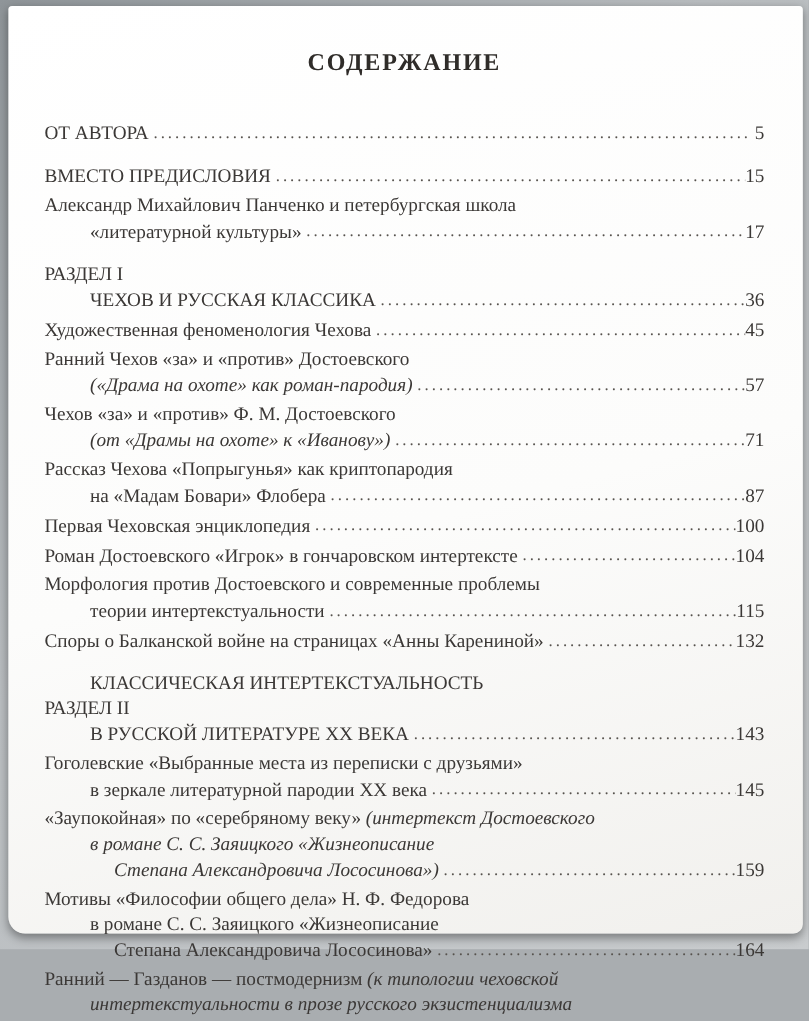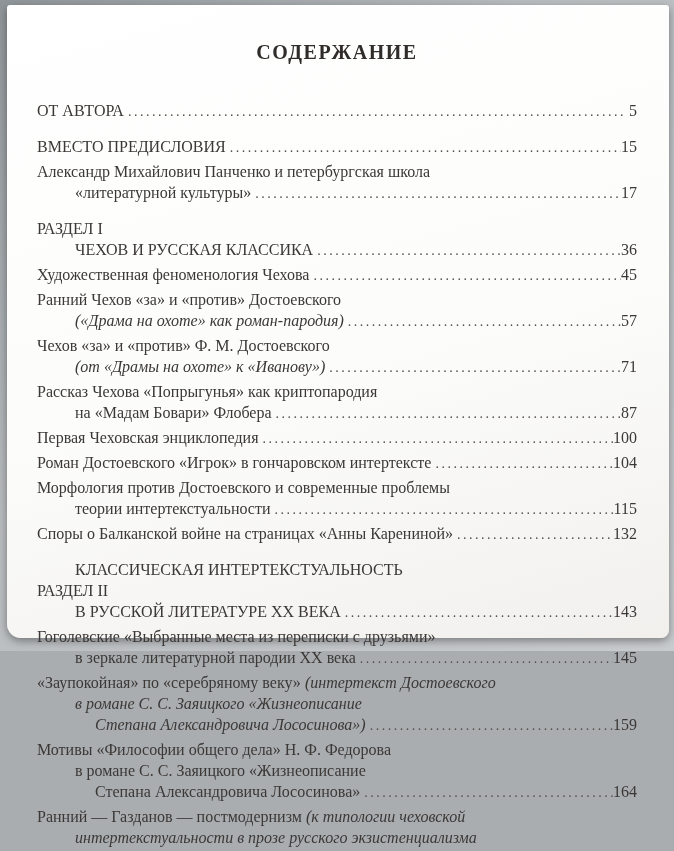--- a/index.html
+++ b/index.html
@@ -4,21 +4,21 @@
 <style>
   * { margin: 0; padding: 0; box-sizing: border-box; }
   html, body { width: 674px; height: 851px; }
   body {
     font-family: "Liberation Serif", "DejaVu Serif", serif;
     background: #a9adb0;
     overflow: hidden;
   }
   .photo {
     position: relative;
-    width: 674px; height: 651px;
+    width: 674px; height: 791px;
     background: linear-gradient(135deg, #8f9599 0%, #b9bdc0 40%, #c9ccce 100%);
   }
   .page {
     position: absolute;
     left: 7px; top: 5px; right: 5px; bottom: 13px;
     background: linear-gradient(165deg, #ffffff 0%, #fcfcfb 55%, #f1f0ed 100%);
     border-radius: 3px 3px 8px 14px;
     box-shadow: 0 3px 8px rgba(0,0,0,0.38);
     padding: 26px 32px 0 30px;
     color: #3b3836;
@@ -33,21 +33,21 @@
   }
   .toc {
     margin-top: 36px;
     font-size: 16px;
   }
   .entry { margin-top: 3px; }
   .entry.gap { margin-top: 14px; }
   .entry:first-child { margin-top: 0; }
   .line {
     display: flex;
-    align-items: flex-start;
+    align-items: center;
     line-height: 21px;
     white-space: nowrap;
   }
   .indent-0 { padding-left: 0; }
   .indent-1 { padding-left: 38px; }
   .indent-2 { padding-left: 58px; }
   .text { flex: 0 0 auto; }
   .i { font-style: italic; }
   .leader {
     flex: 1 1 auto;

